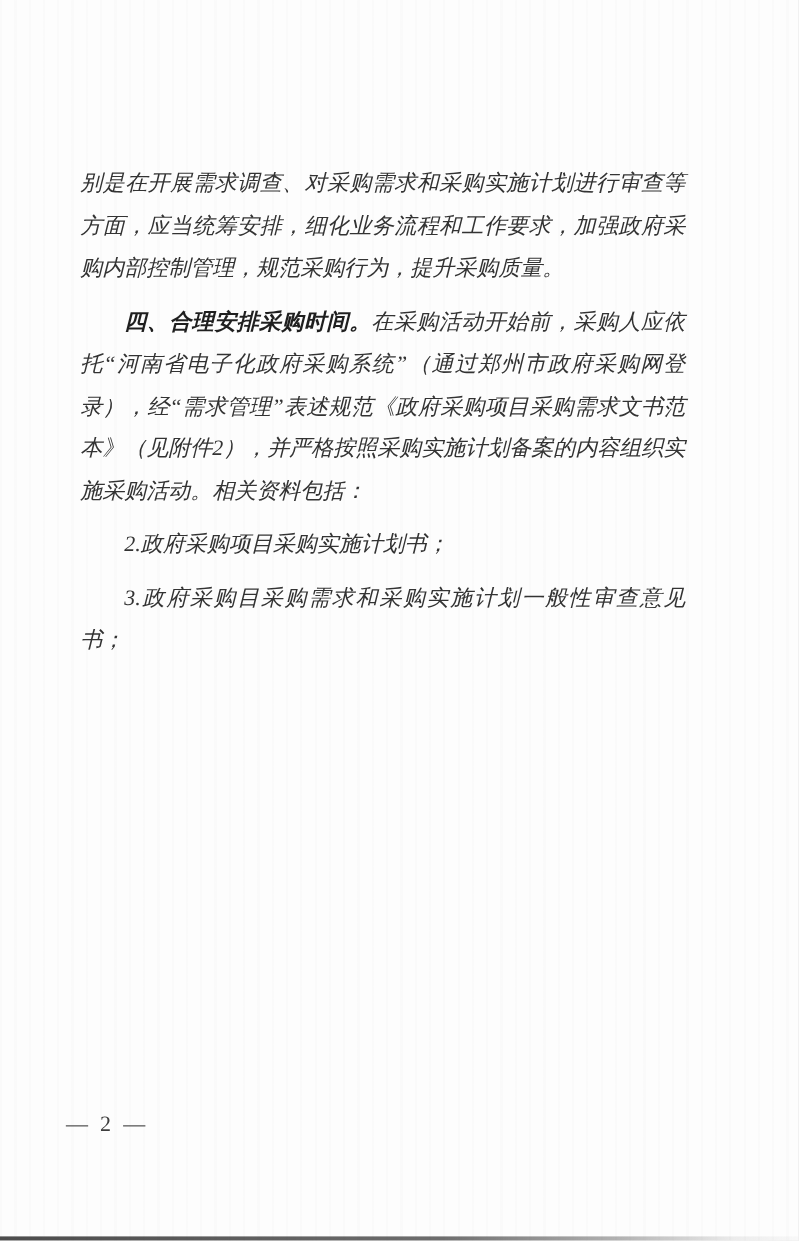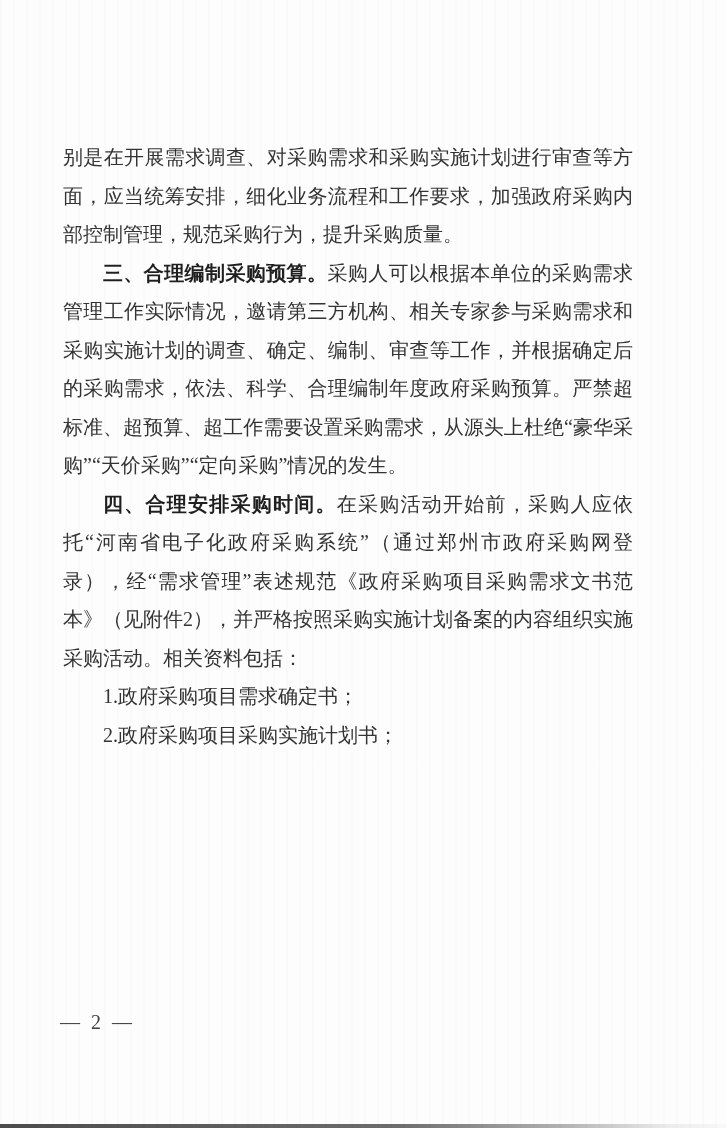--- a/index.html
+++ b/index.html
@@ -25,23 +25,24 @@
     left: 63px;
     top: 138px;
     width: 570px;
     font-size: 20px;
     line-height: 38.5px;
     color: #333333;
     text-align: justify;
     text-justify: inter-character;
   }
   .doc-body p {
-    margin: 0;
+    margin: 10px;
     padding: 0;
     text-indent: 2em;
+    font-style: italic;
   }
   .doc-body p.continuation {
     text-indent: 0;
   }
   .section-heading {
     font-family: "Liberation Sans", "DejaVu Sans", sans-serif;
     font-weight: 700;
     color: #1f1f1f;
   }
   .page-number {
@@ -72,28 +73,27 @@
 </head>
 <body>
 
 <div class="page">
 
   <div class="doc-body">
 
     <p class="continuation"><span>别是在开展需求调查、对采购需求和采购实施计划进行审查等方面，应当统筹安排，细化业务流程和工作要求，加强政府采购内部控制管理，规范采购行为，提升采购质量。</span></p>
 
 
-    <p><span class="section-heading">三、合理编制采购预算。</span><span>采购人可以根据本单位的采购需求管理工作实际情况，邀请第三方机构、相关专家参与采购需求和采购实施计划的调查、确定、编制、审查等工作，并根据确定后的采购需求，依法、科学、合理编制年度政府采购预算。严禁超标准、超预算、超工作需要设置采购需求，从源头上杜绝“豪华采购”“天价采购”“定向采购”情况的发生。</span></p>
 
     <p><span class="section-heading">四、合理安排采购时间。</span><span>在采购活动开始前，采购人应依托“河南省电子化政府采购系统”（通过郑州市政府采购网登录），经“需求管理”表述规范《政府采购项目采购需求文书范本》（见附件2），并严格按照采购实施计划备案的内容组织实施采购活动。相关资料包括：</span></p>
 
-    <p class="list-item">1.政府采购项目需求确定书；</p>
 
     <p class="list-item">2.政府采购项目采购实施计划书；</p>
 
+    <p class="list-item">3.政府采购目采购需求和采购实施计划一般性审查意见书；</p>
 
   </div>
 
   <div class="page-number">— 2 —</div>
 
   <div class="scan-edge-bottom"></div>
 
 </div>
 
 </body></html>

